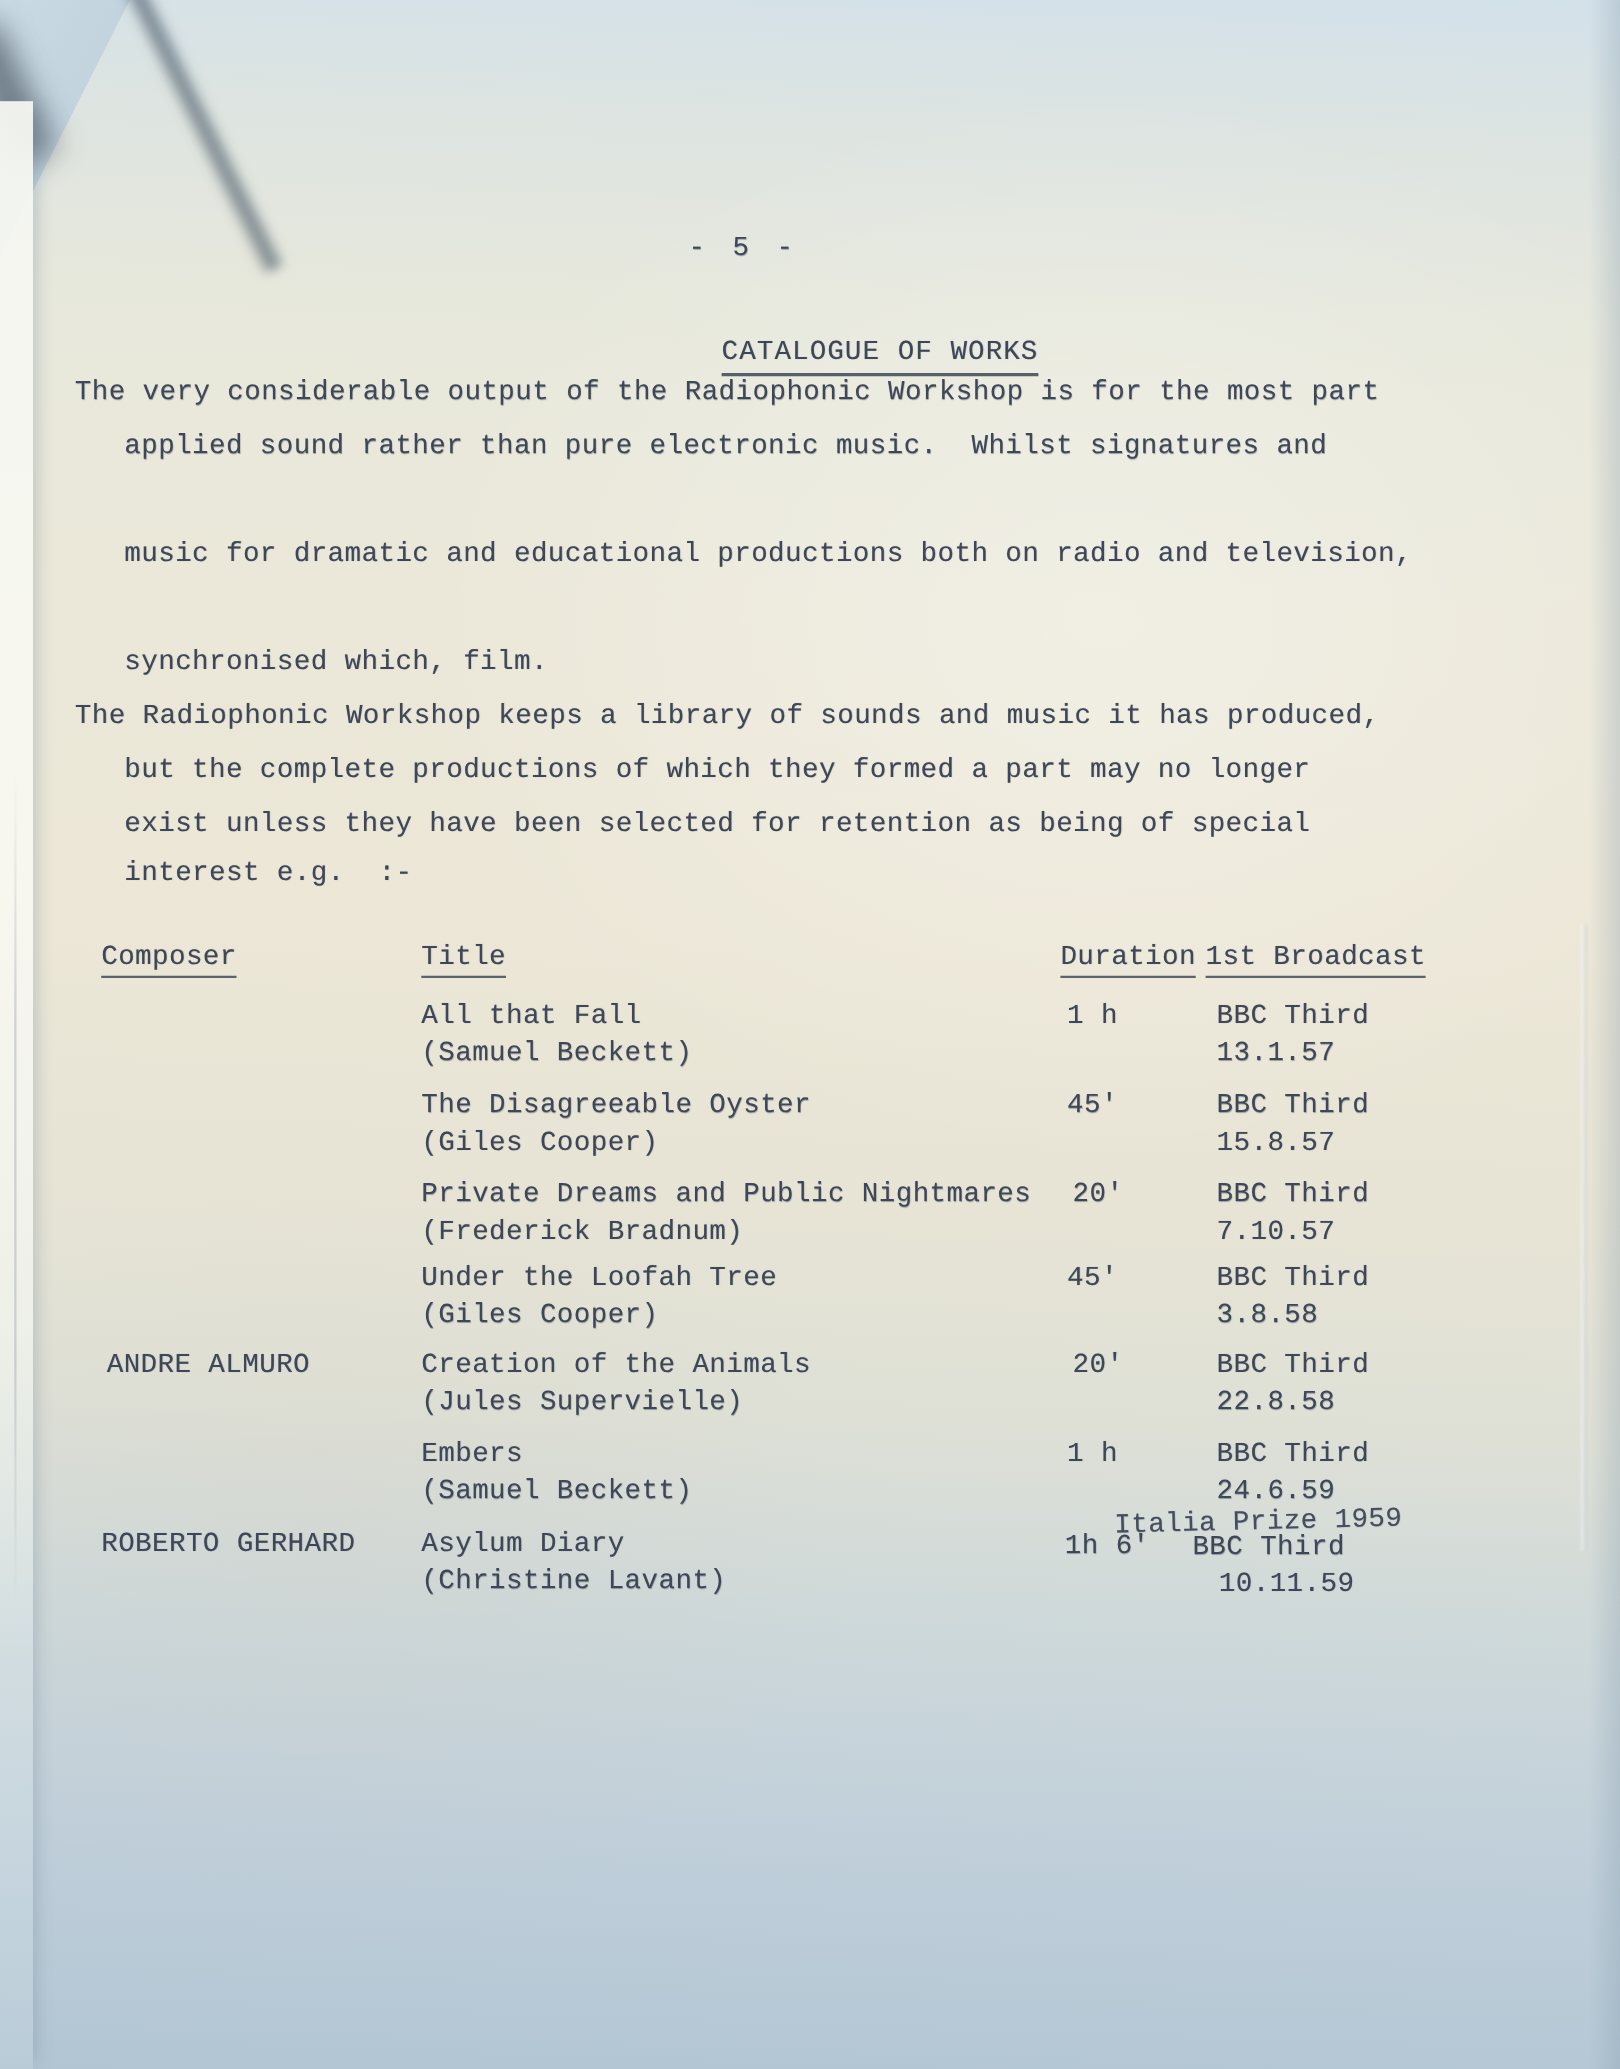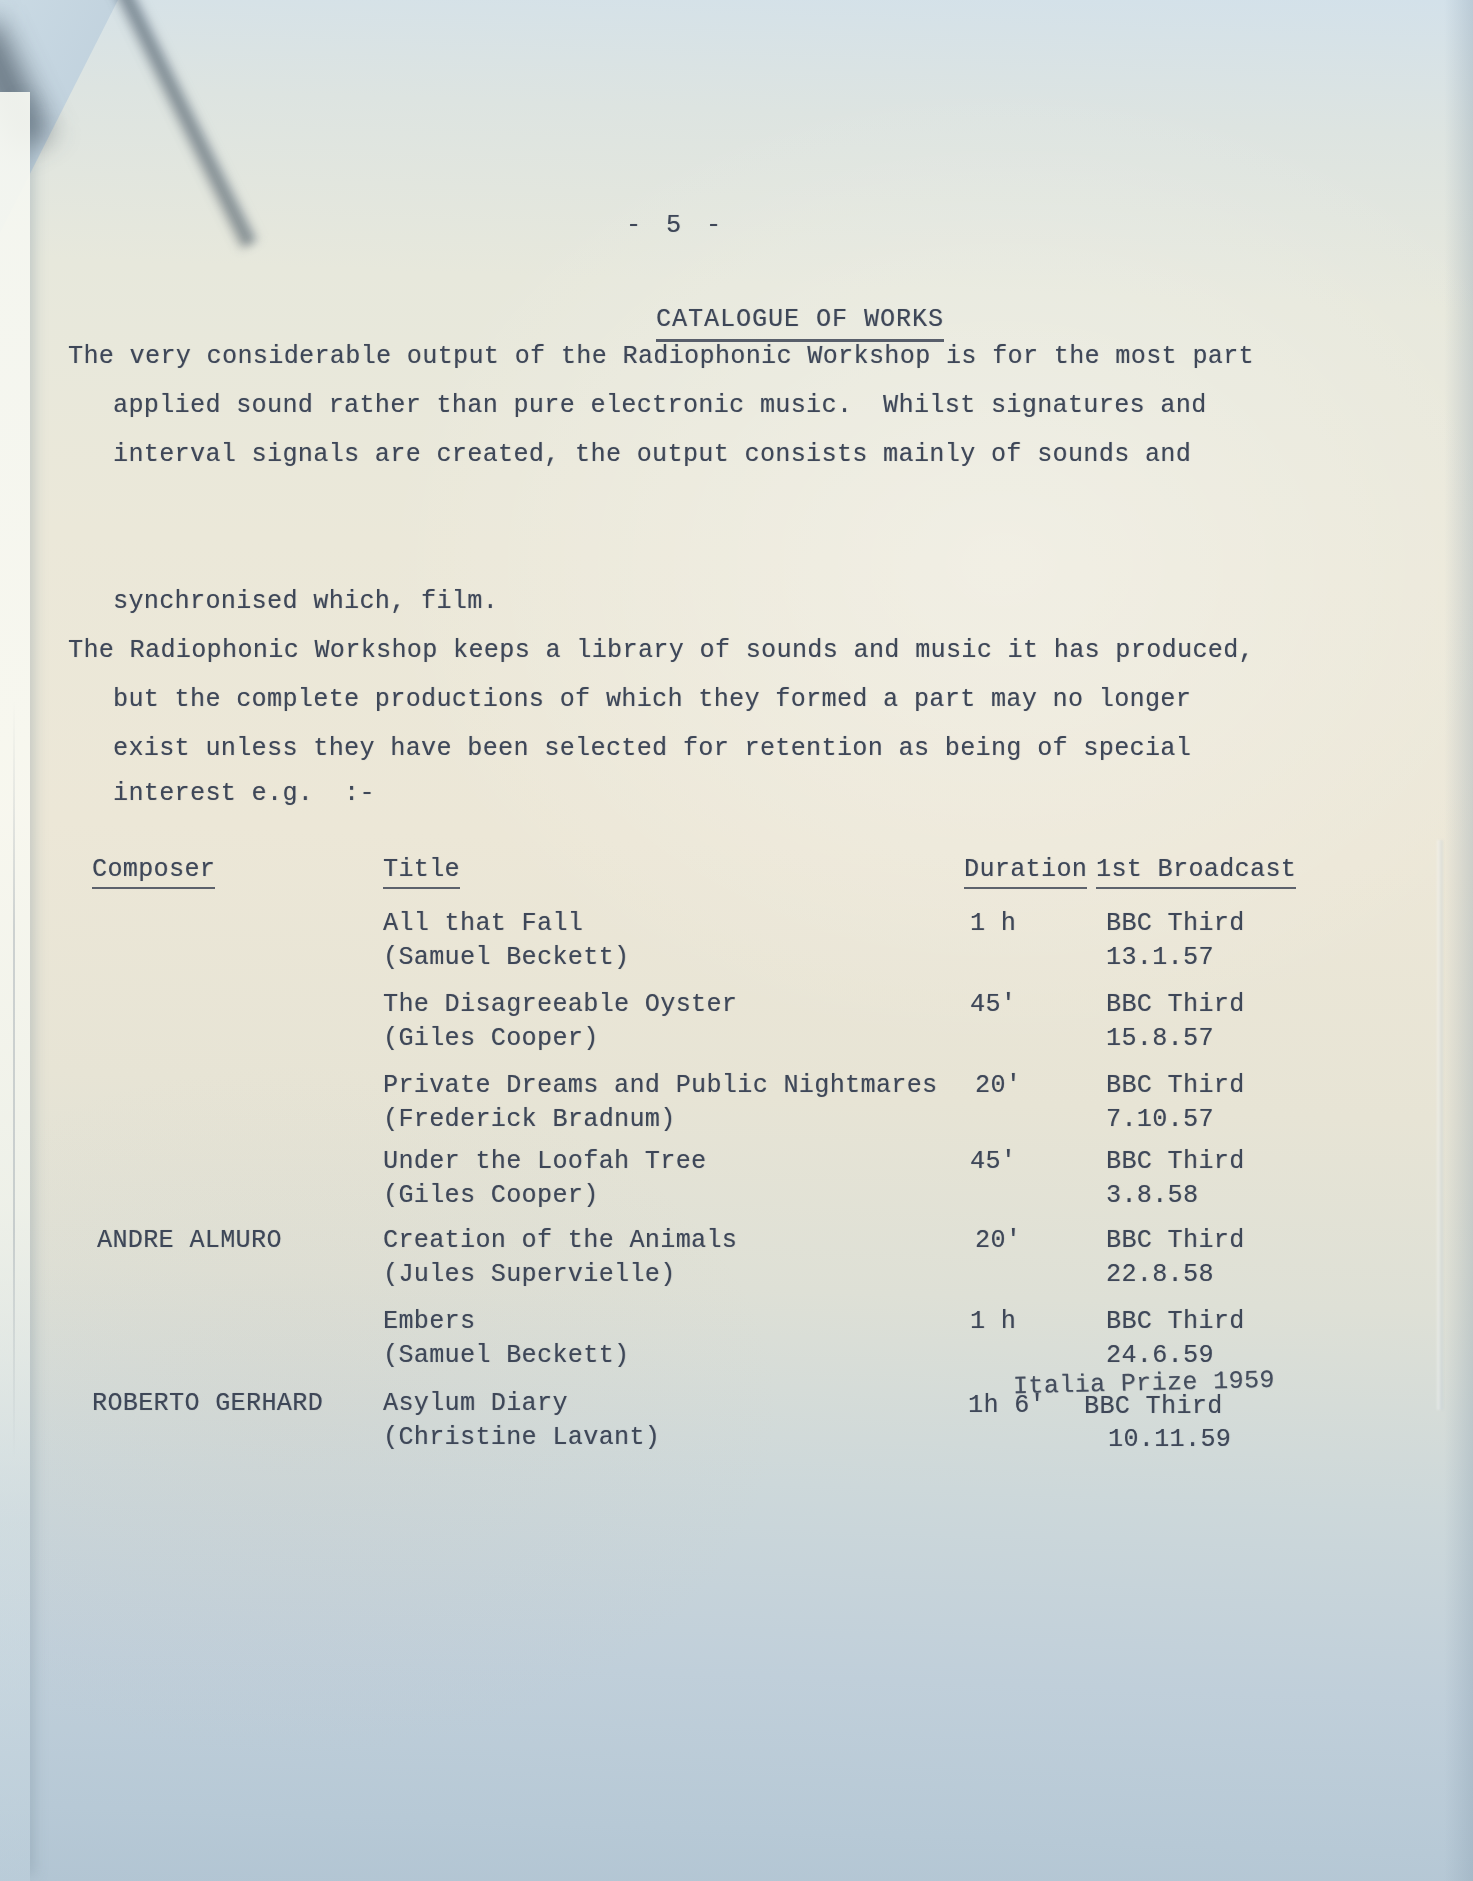--- a/index.html
+++ b/index.html
@@ -99,21 +99,21 @@
   <div class="content">
 
     <div class="tl page-number" style="left:626px;top:212px">- 5 -</div>
 
     <div class="tl doc-title" style="left:560px;top:278px">
       <span class="u">CATALOGUE OF WORKS</span>
     </div>
 
     <div class="tl" style="left:68px;top:343px">The very considerable output of the Radiophonic Workshop is for the most part</div>
     <div class="tl" style="left:113px;top:392px">applied sound rather than pure electronic music.  Whilst signatures and</div>
-    <div class="tl" style="left:113px;top:441px">interval signals are created, the output consists mainly of sounds and</div>
+    <div class="tl" style="left:113px;top:490px">music for dramatic and educational productions both on radio and television,</div>
     <div class="tl" style="left:113px;top:588px">synchronised which, film.</div>
 
     <div class="tl" style="left:68px;top:637px">The Radiophonic Workshop keeps a library of sounds and music it has produced,</div>
     <div class="tl" style="left:113px;top:735px">exist unless they have been selected for retention as being of special</div>
     <div class="tl" style="left:113px;top:686px">but the complete productions of which they formed a part may no longer</div>
     <div class="tl" style="left:113px;top:780px">interest e.g.  :-</div>
 
     <div class="tl" style="left:92px;top:856px"><span class="hu">Composer</span></div>
     <div class="tl" style="left:383px;top:856px"><span class="hu">Title</span></div>
     <div class="tl" style="left:964px;top:856px"><span class="hu">Duration</span></div>

